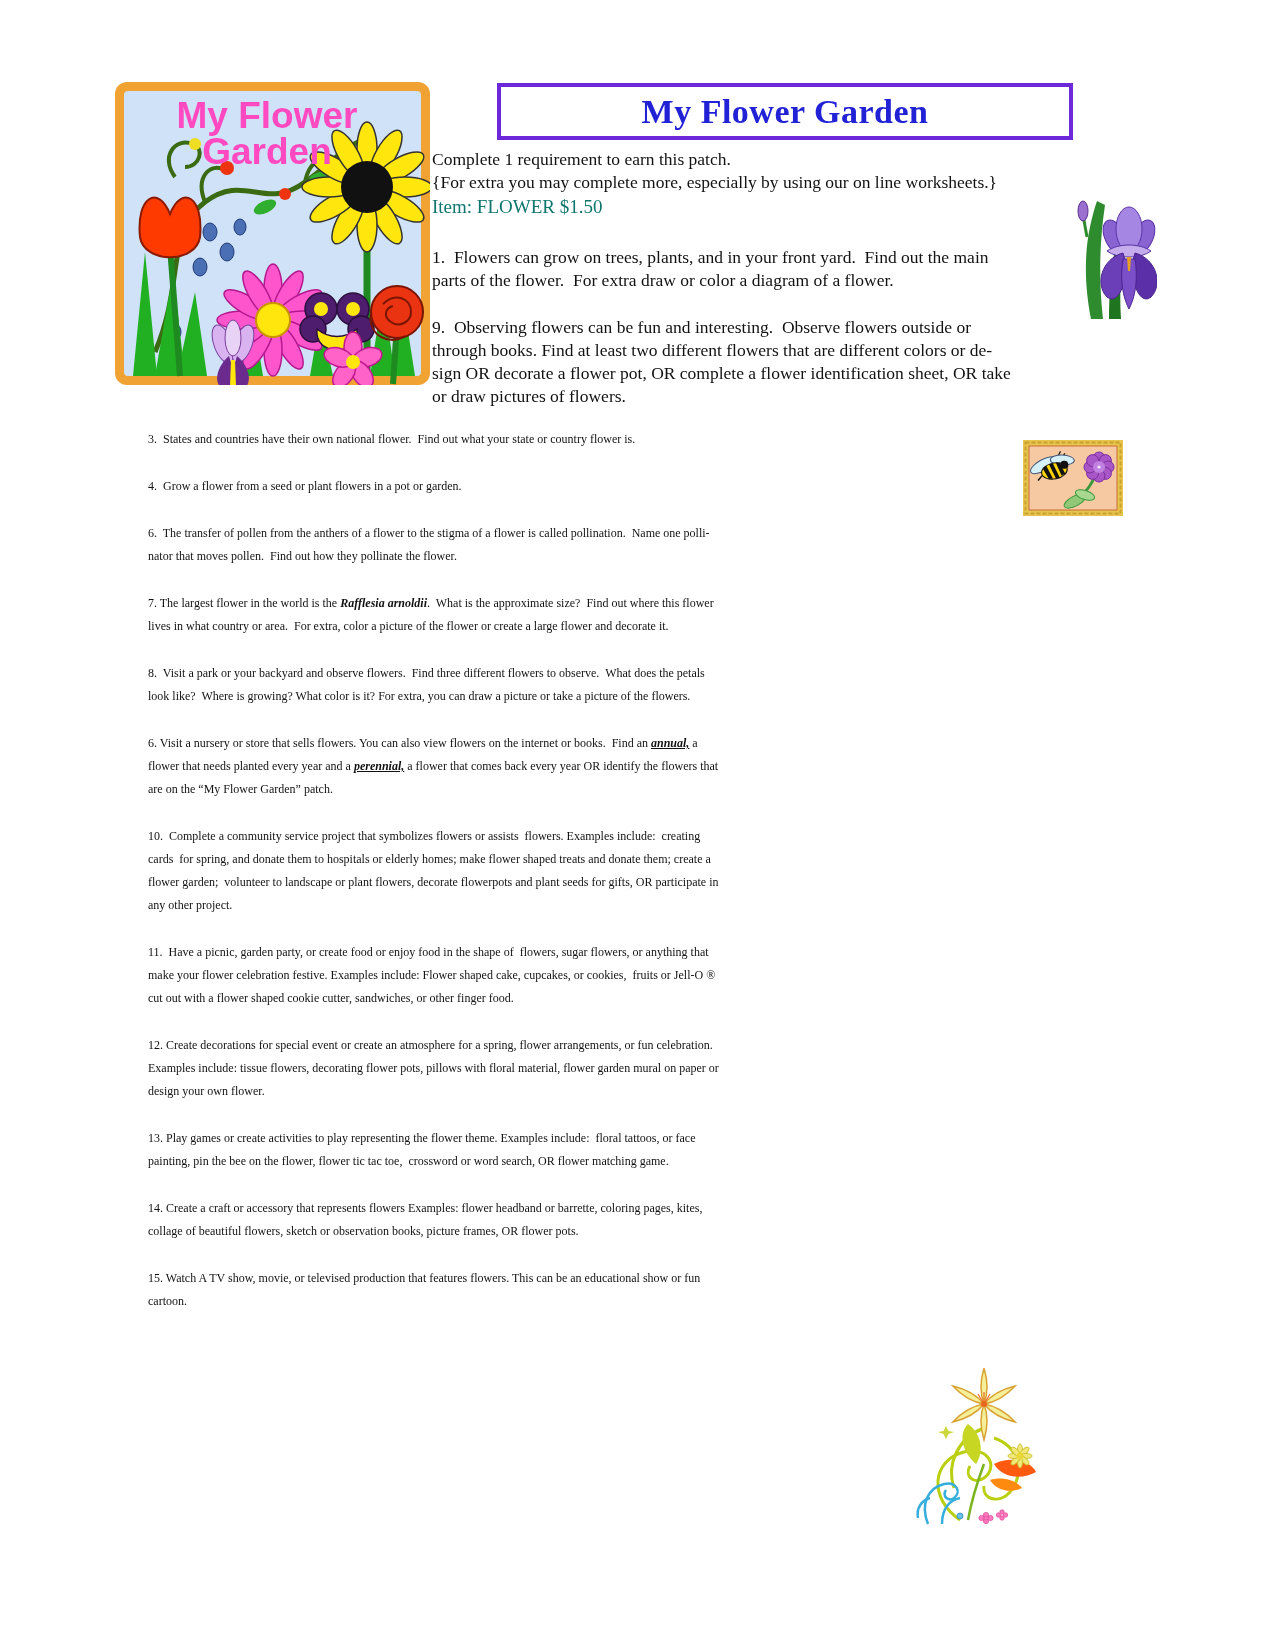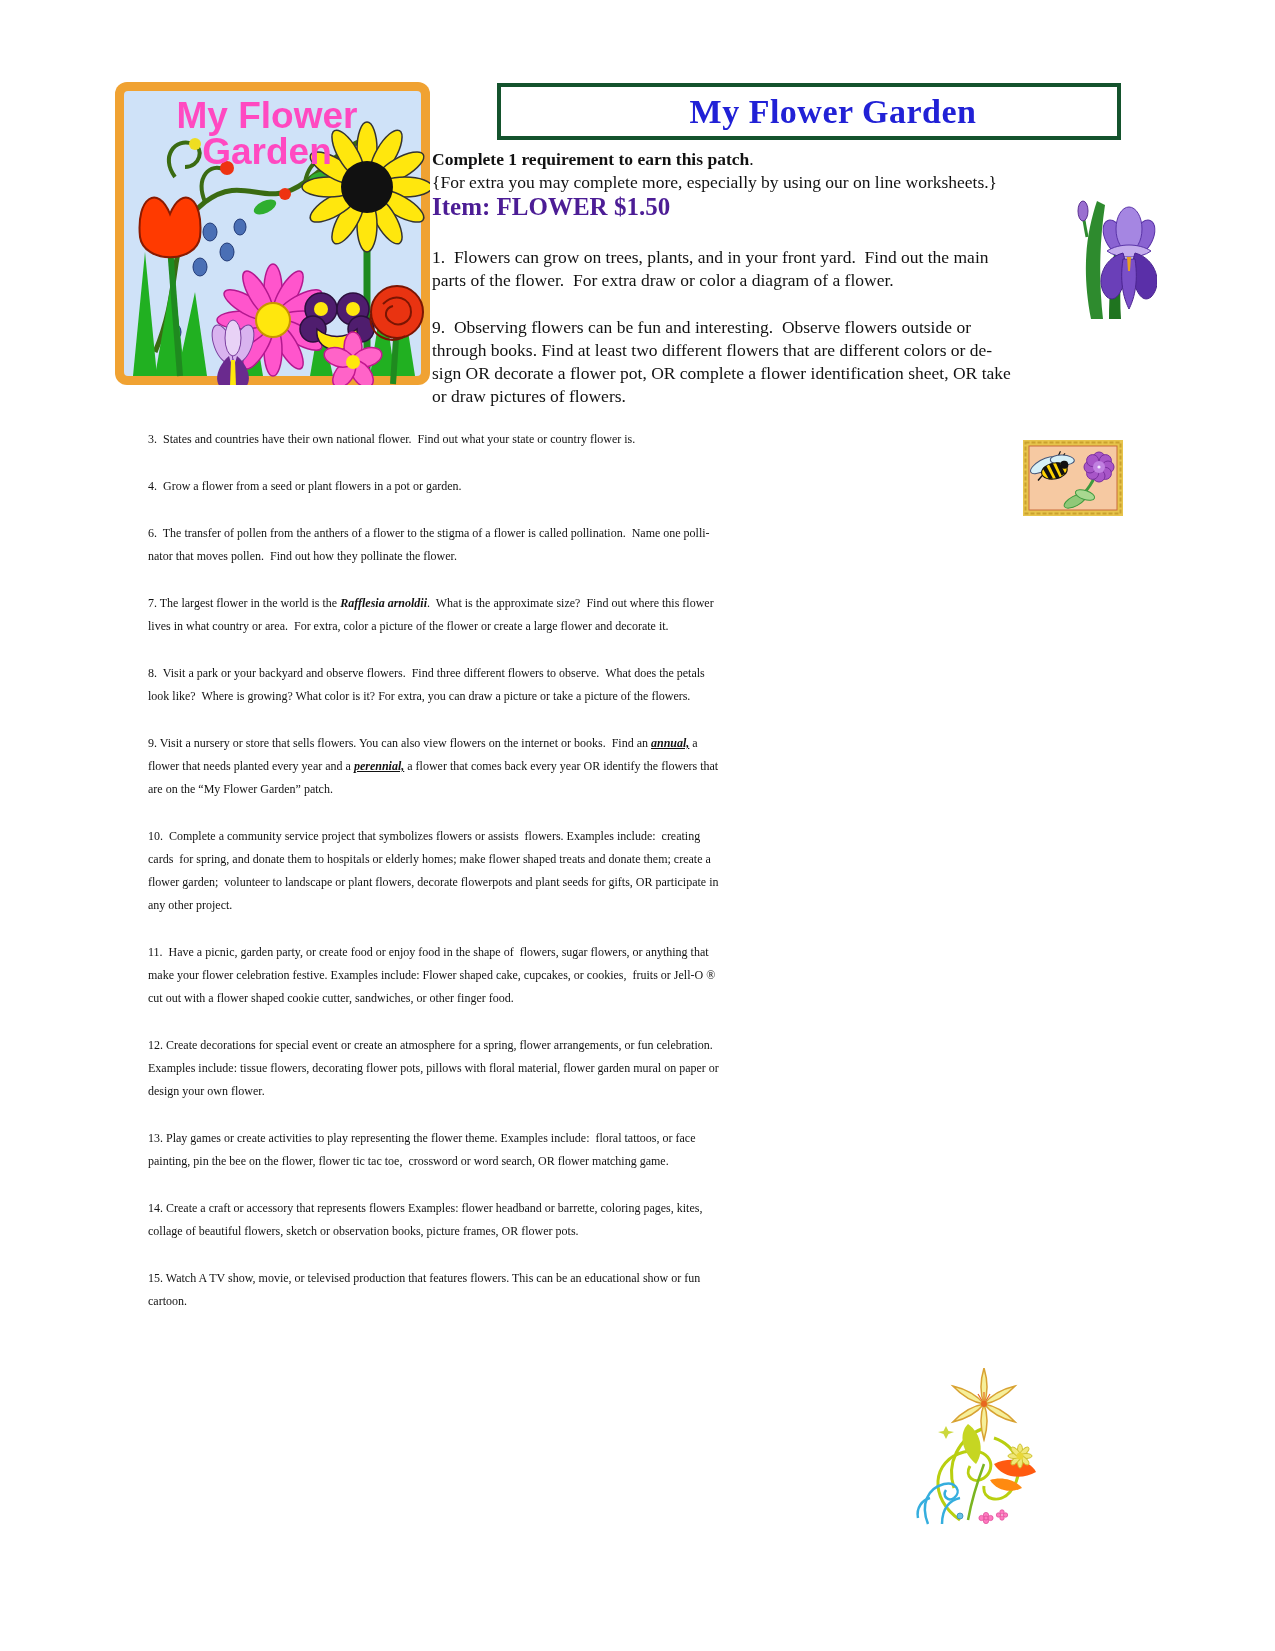--- a/index.html
+++ b/index.html
@@ -9,33 +9,33 @@
     background:#ffffff;
     font-family:"Liberation Serif", serif;
     color:#121212;
     overflow:hidden;
     margin:0 auto;
   }
   .abs{position:absolute;}
   
   .title-box{
     left:497px;top:83px;width:568px;height:49px;
-    border:4px solid #14532d;
-    display:flex;align-items:center;justify-content:center;padding-left:48px;
+    border:4px solid #6d28d9;
+    display:flex;align-items:center;justify-content:center;
   }
   .title-box h1{
     margin:0;font-size:34px;font-weight:bold;color:#2121d6;
     font-family:"Liberation Serif", serif;letter-spacing:0.5px;
   }
   
   .header-block{left:432px;top:148px;width:680px;}
   .req-line{font-size:17.5px;line-height:23px;margin:0;}
-  .req-bold{font-weight:bold;}
+  .req-bold{font-weight:normal;}
   .note-line{font-size:17.5px;line-height:23px;margin:0;}
-  .price-line{font-size:25px;line-height:26px;font-weight:bold;color:#4c1d95;margin:0;}
+  .price-line{font-size:19px;line-height:26px;font-weight:normal;color:#0f766e;margin:0;}
   .head-item{font-size:17.5px;line-height:23px;margin:26px 0 0;white-space:pre-wrap;}
   .head-item.second{margin-top:24px;}
   
   .main-list{left:148px;top:428px;width:1065px;}
   .main-list p{
     font-size:12px;line-height:23px;margin:0 0 24px;
     white-space:pre-wrap;
   }
   .emph{font-weight:bold;font-style:italic;text-decoration:underline;}
   .ital{font-style:italic;font-weight:bold;}
@@ -251,21 +251,21 @@
 
   <div class="abs main-list">
     <p>3.  States and countries have their own national flower.  Find out what your state or country flower is.</p>
     <p>4.  Grow a flower from a seed or plant flowers in a pot or garden.</p>
     <p>6.  The transfer of pollen from the anthers of a flower to the stigma of a flower is called pollination.  Name one polli-
 nator that moves pollen.  Find out how they pollinate the flower.</p>
     <p><span>7. The largest flower in the world is the </span><span class="ital">Rafflesia arnoldii</span><span>.  What is the approximate size?  Find out where this flower
 lives in what country or area.  For extra, color a picture of the flower or create a large flower and decorate it.</span></p>
     <p>8.  Visit a park or your backyard and observe flowers.  Find three different flowers to observe.  What does the petals
 look like?  Where is growing? What color is it? For extra, you can draw a picture or take a picture of the flowers.</p>
-    <p><span>9. Visit a nursery or store that sells flowers. You can also view flowers on the internet or books.  Find an </span><span class="emph">annual,</span><span> a
+    <p><span>6. Visit a nursery or store that sells flowers. You can also view flowers on the internet or books.  Find an </span><span class="emph">annual,</span><span> a
 flower that needs planted every year and a </span><span class="emph">perennial,</span><span> a flower that comes back every year OR identify the flowers that
 are on the “My Flower Garden” patch.</span></p>
     <p>10.  Complete a community service project that symbolizes flowers or assists  flowers. Examples include:  creating
 cards  for spring, and donate them to hospitals or elderly homes; make flower shaped treats and donate them; create a
 flower garden;  volunteer to landscape or plant flowers, decorate flowerpots and plant seeds for gifts, OR participate in
 any other project.</p>
     <p>11.  Have a picnic, garden party, or create food or enjoy food in the shape of  flowers, sugar flowers, or anything that
 make your flower celebration festive. Examples include: Flower shaped cake, cupcakes, or cookies,  fruits or Jell-O ®
 cut out with a flower shaped cookie cutter, sandwiches, or other finger food.</p>
     <p>12. Create decorations for special event or create an atmosphere for a spring, flower arrangements, or fun celebration.

